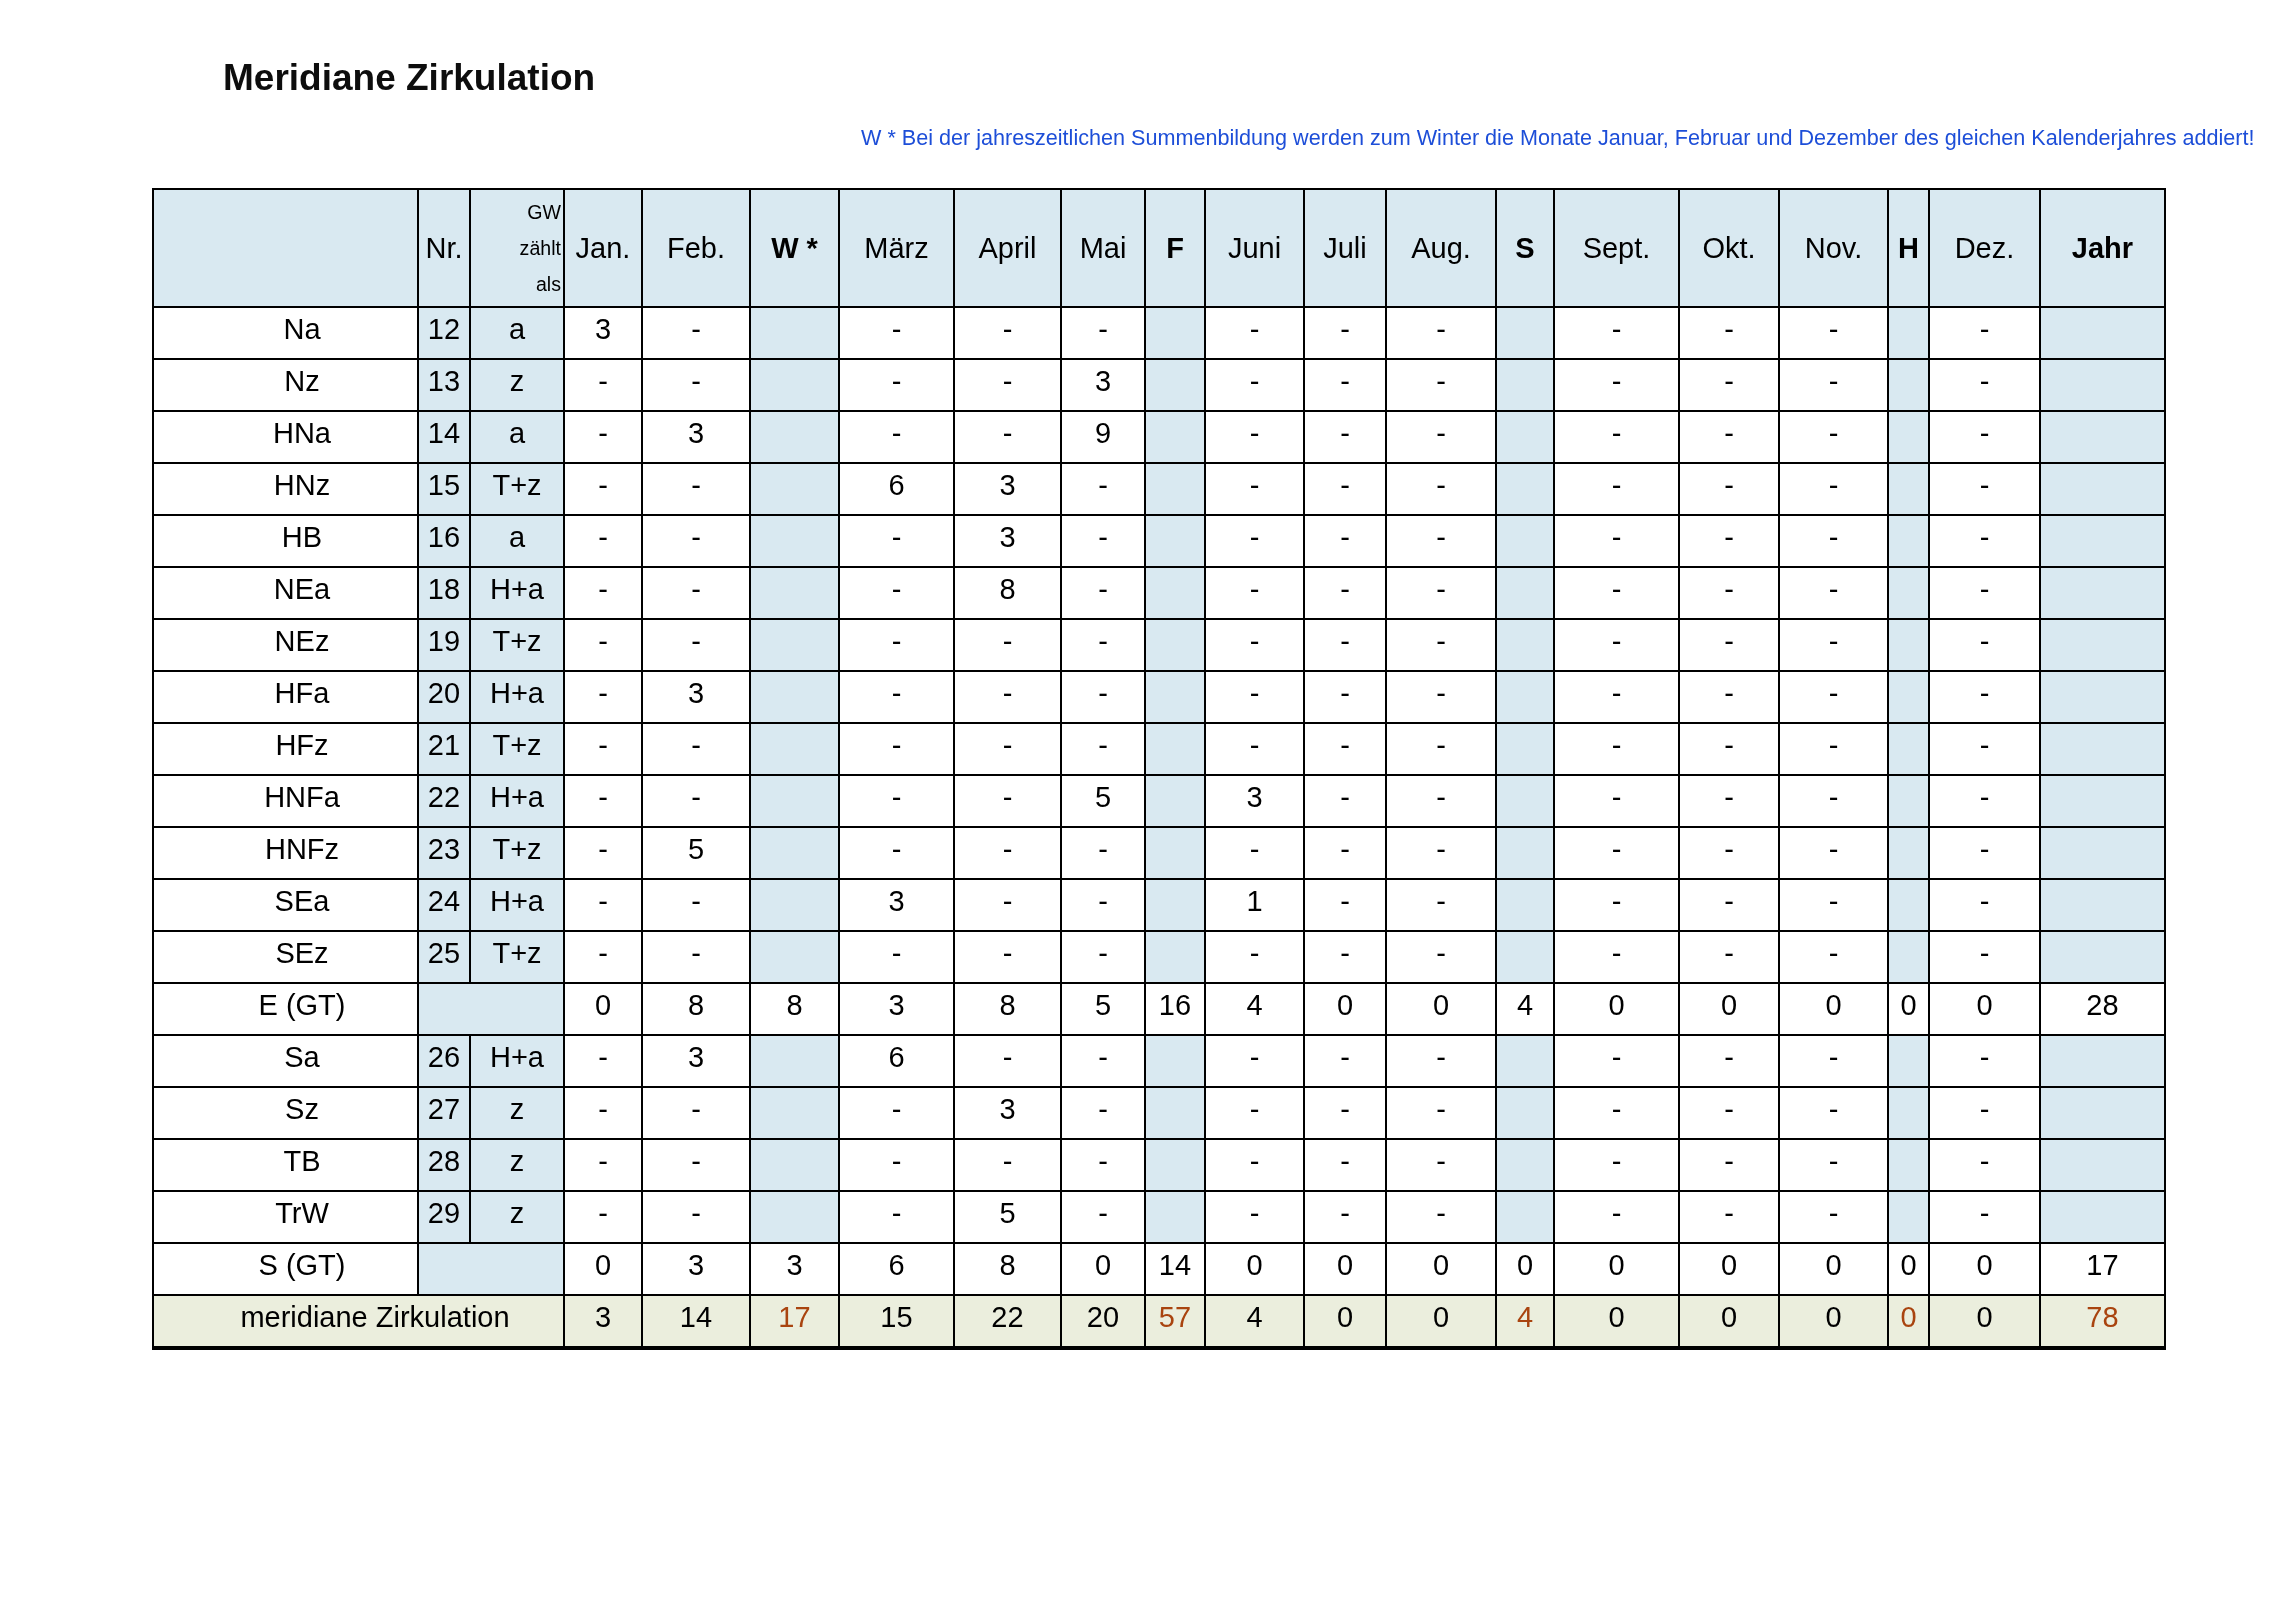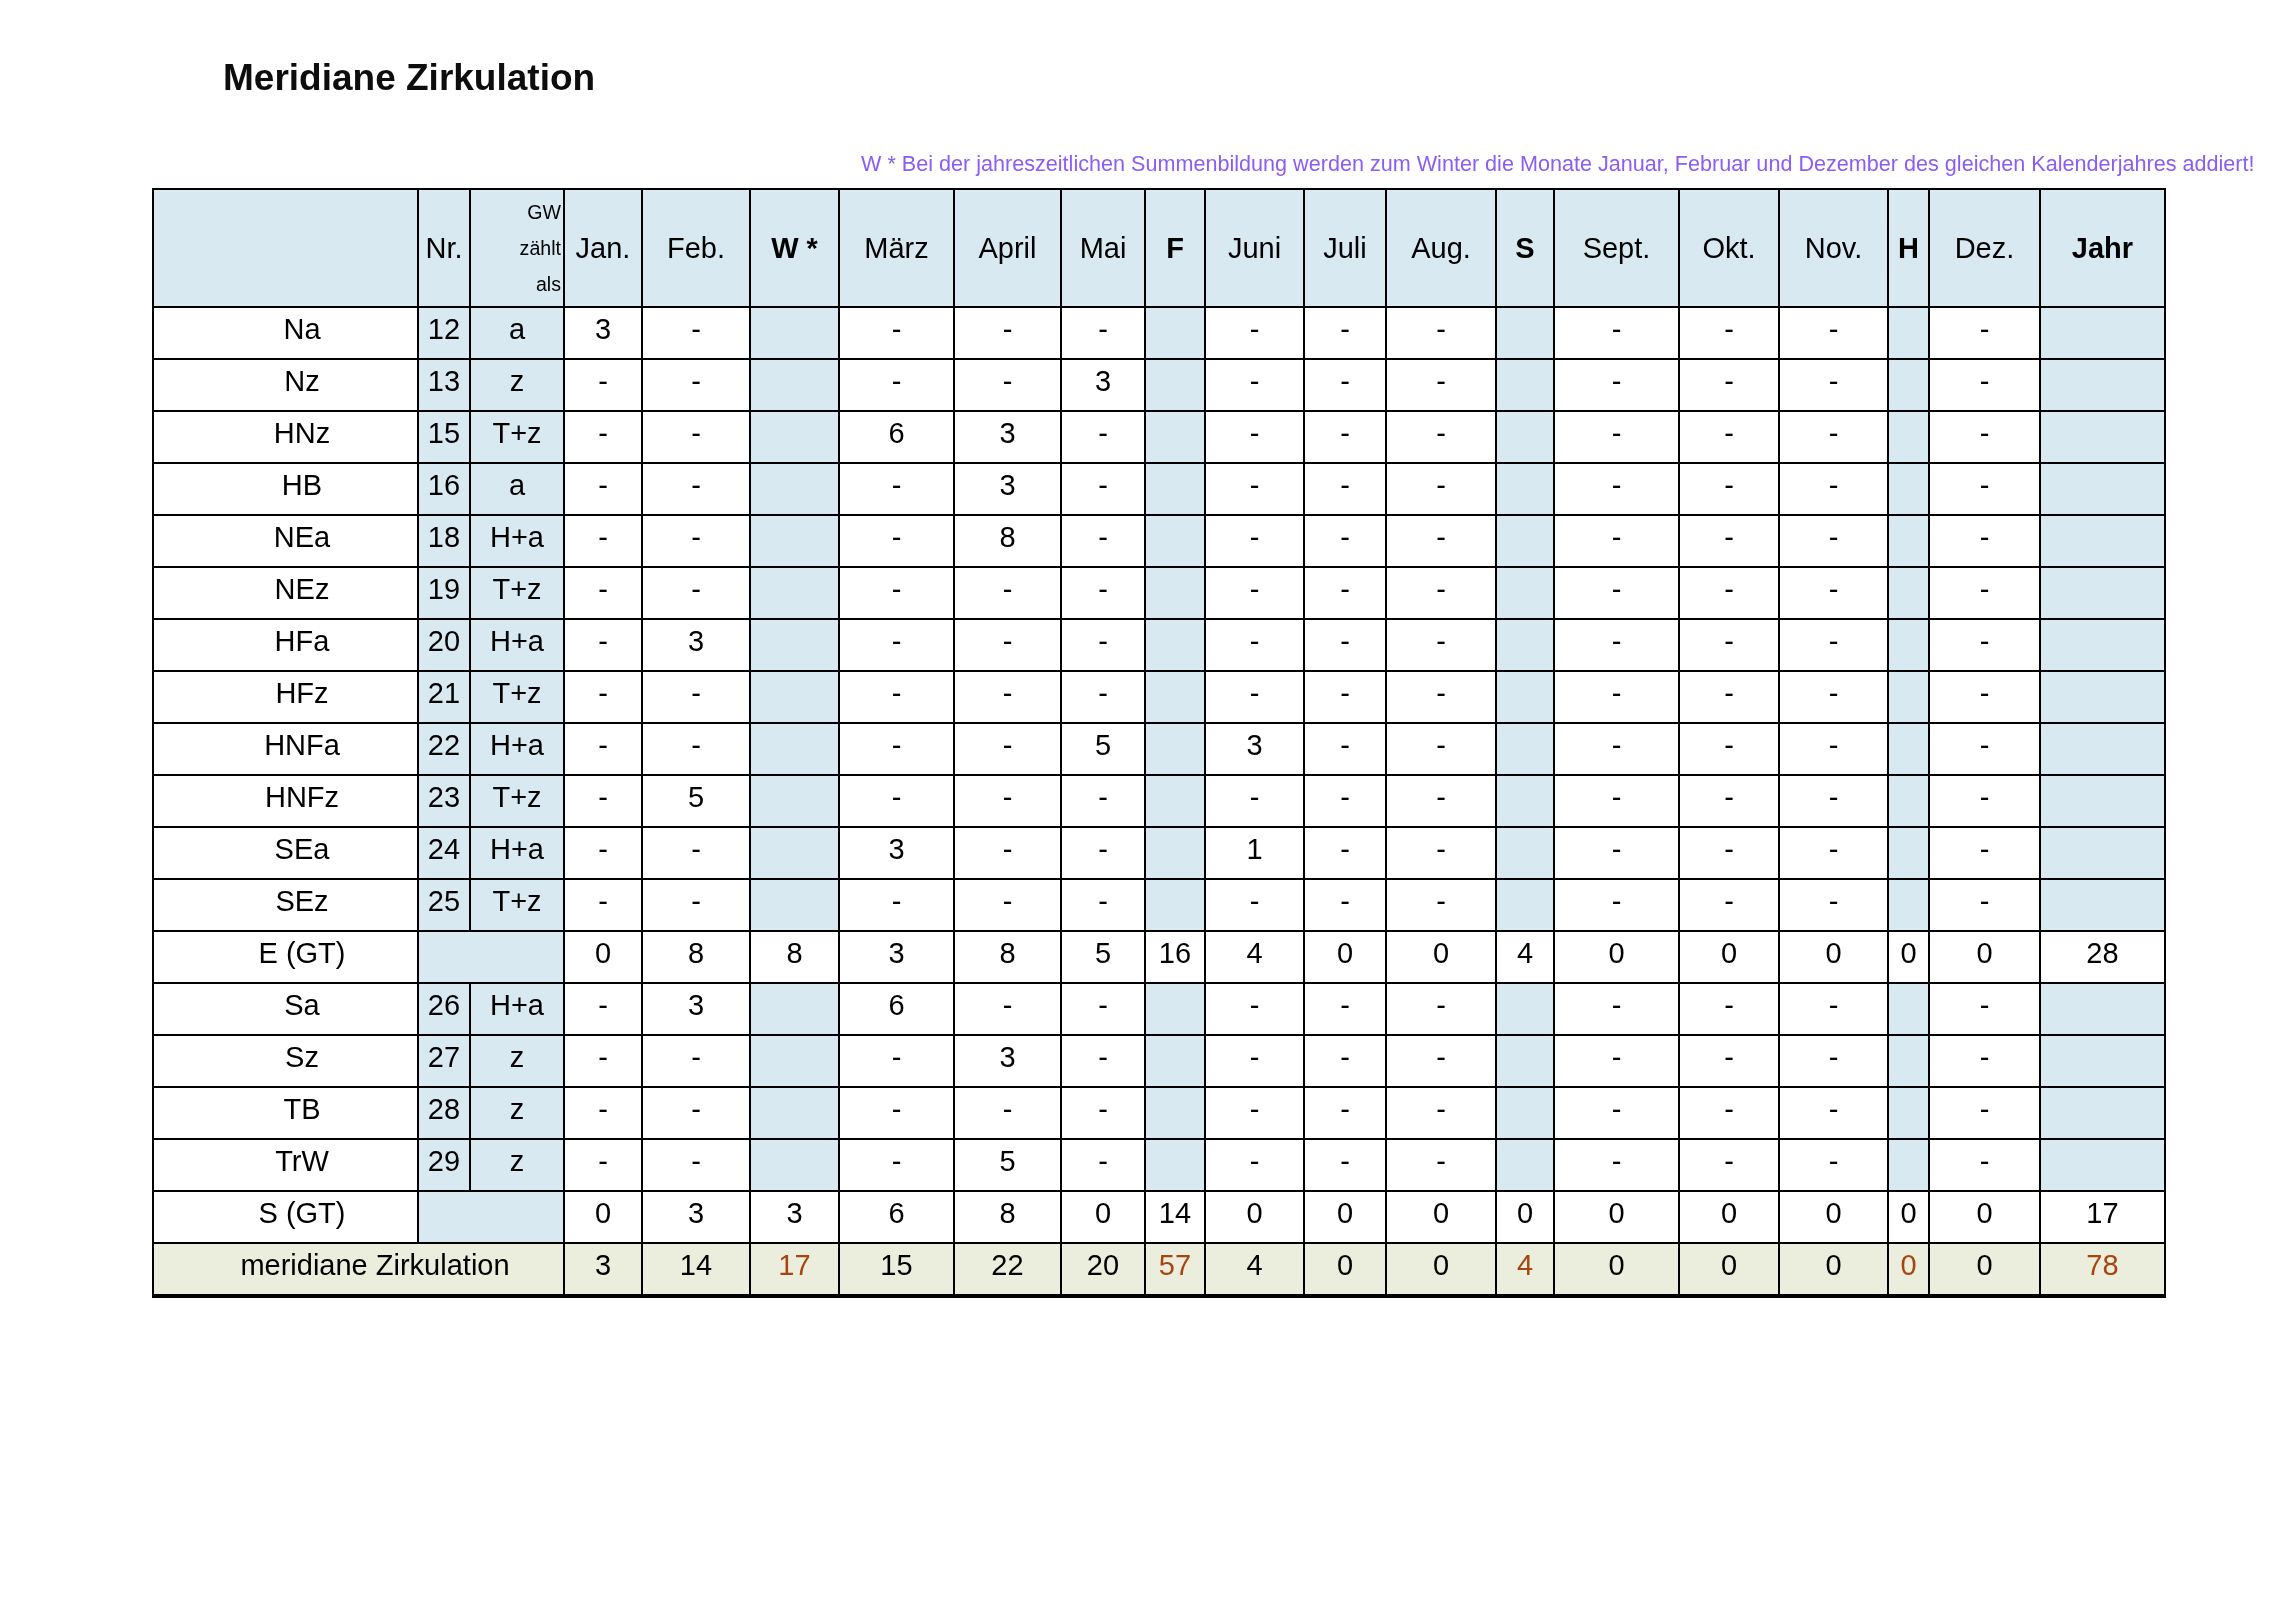--- a/index.html
+++ b/index.html
@@ -5,22 +5,22 @@
   html,body { margin:0; padding:0; }
   body {
     width:2293px; height:1621px; background:#ffffff; position:relative;
     font-family:"Liberation Sans", sans-serif; color:#000;
   }
   .title {
     position:absolute; left:223px; top:57px;
     font-size:37px; font-weight:bold; color:#0d0d0d;
   }
   .footnote {
-    position:absolute; left:861px; top:151px;
-    font-size:21.6px; color:#8b5cf6; white-space:nowrap;
+    position:absolute; left:861px; top:125px;
+    font-size:21.6px; color:#1d4ed8; white-space:nowrap;
   }
   table.circ {
     position:absolute; left:152px; top:188px;
     border-collapse:separate; border-spacing:0; table-layout:fixed;
     border:2.9px solid #000;
   }
   .circ th, .circ td {
     box-sizing:border-box; margin:0; padding:0 2px 7.8px 2px;
     border-right:2px solid #000; border-bottom:2px solid #000;
     text-align:center; vertical-align:middle;
@@ -134,20 +134,42 @@
         <td class="thick">-</td>
         <td class="band"></td>
         <td class="thick">-</td>
         <td class="thick">-</td>
         <td class="thick">-</td>
         <td class="band"></td>
         <td class="thick">-</td>
         <td class="band lastcol"></td>
       </tr>
       <tr>
+        <td class="lbl ">HNa</td>
+        <td class="fill ">14</td>
+        <td class="fill ">a</td>
+        <td class="">-</td>
+        <td class="">3</td>
+        <td class="band"></td>
+        <td class="">-</td>
+        <td class="">-</td>
+        <td class="">9</td>
+        <td class="band"></td>
+        <td class="">-</td>
+        <td class="">-</td>
+        <td class="">-</td>
+        <td class="band"></td>
+        <td class="">-</td>
+        <td class="">-</td>
+        <td class="">-</td>
+        <td class="band"></td>
+        <td class="">-</td>
+        <td class="band lastcol"></td>
+      </tr>
+      <tr>
         <td class="lbl thick">HNz</td>
         <td class="fill thick">15</td>
         <td class="fill thick">T+z</td>
         <td class="thick">-</td>
         <td class="thick">-</td>
         <td class="band"></td>
         <td class="thick">6</td>
         <td class="thick">3</td>
         <td class="thick">-</td>
         <td class="band"></td>

